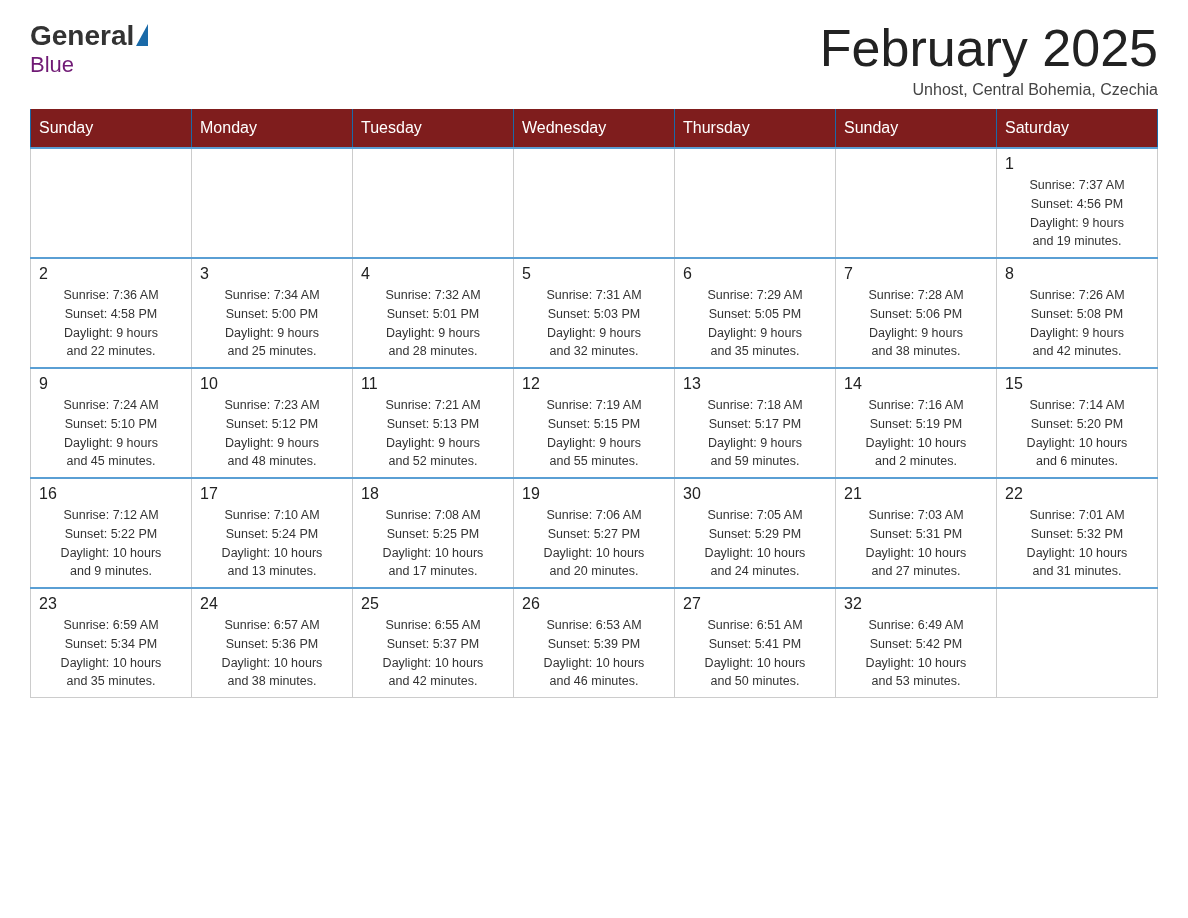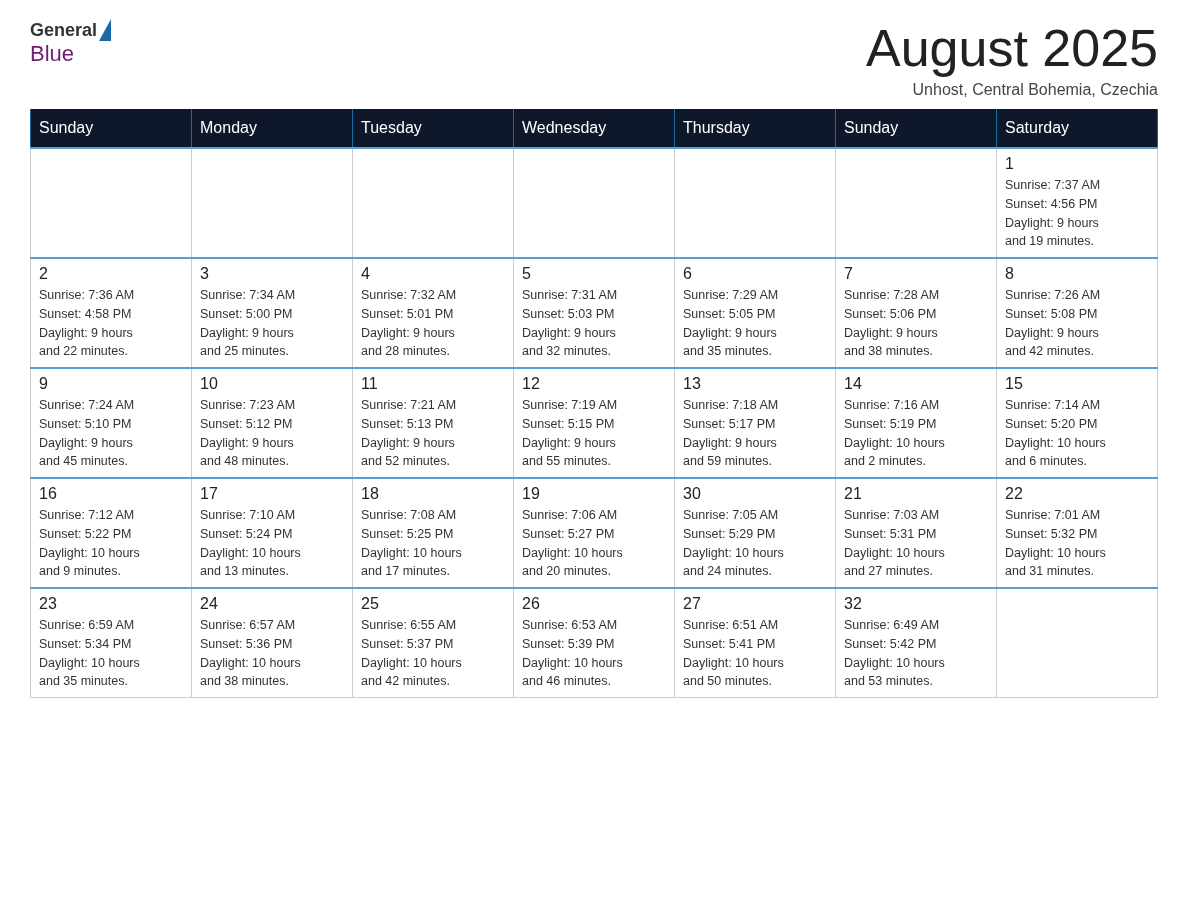--- a/index.html
+++ b/index.html
@@ -19,21 +19,21 @@
     .logo {
       display: flex;
       flex-direction: column;
       align-items: flex-start;
     }
     .logo-top {
       display: flex;
       align-items: center;
     }
     .logo-general {
-      font-size: 18px;
+      font-size: 28px;
       font-weight: bold;
       color: #333;
     }
     .logo-triangle {
       width: 0;
       height: 0;
       border-left: 12px solid transparent;
       border-right: 0px solid transparent;
       border-bottom: 22px solid #1a6aa8;
       margin-left: 2px;
@@ -57,21 +57,21 @@
       font-size: 16px;
       color: #444;
       margin-top: 4px;
     }
     .calendar {
       width: 100%;
       border-collapse: collapse;
       margin-top: 10px;
     }
     .calendar th {
-      background-color: #0f172a;
+      background-color: #7f1d1d;
       color: #fff;
       padding: 10px 8px;
       text-align: left;
       font-size: 16px;
       font-weight: normal;
       border: 1px solid #1a6aa8;
     }
     .calendar td {
       border: 1px solid #ccc;
       vertical-align: top;
@@ -85,20 +85,21 @@
       font-size: 16px;
       font-weight: normal;
       color: #222;
       display: block;
       margin-bottom: 3px;
     }
     .day-info {
       font-size: 12.5px;
       color: #333;
       line-height: 1.5;
+      text-align: center;
     }
     .empty-cell {
       background: #fff;
     }
     .calendar tr td {
       border-top: 2px solid #5a9fd4;
     }
     .calendar thead tr th {
       border-top: none;
     }
@@ -111,21 +112,21 @@
 
 <div class="header">
   <div class="logo">
     <div class="logo-top">
       <span class="logo-general">General</span>
       <div class="logo-triangle"></div>
     </div>
     <span class="logo-blue">Blue</span>
   </div>
   <div class="title-section">
-    <div class="month-title">August 2025</div>
+    <div class="month-title">February 2025</div>
     <div class="subtitle">Unhost, Central Bohemia, Czechia</div>
   </div>
 </div>
 
 <table class="calendar">
   <thead>
     <tr>
       <th>Sunday</th>
       <th>Monday</th>
       <th>Tuesday</th>

